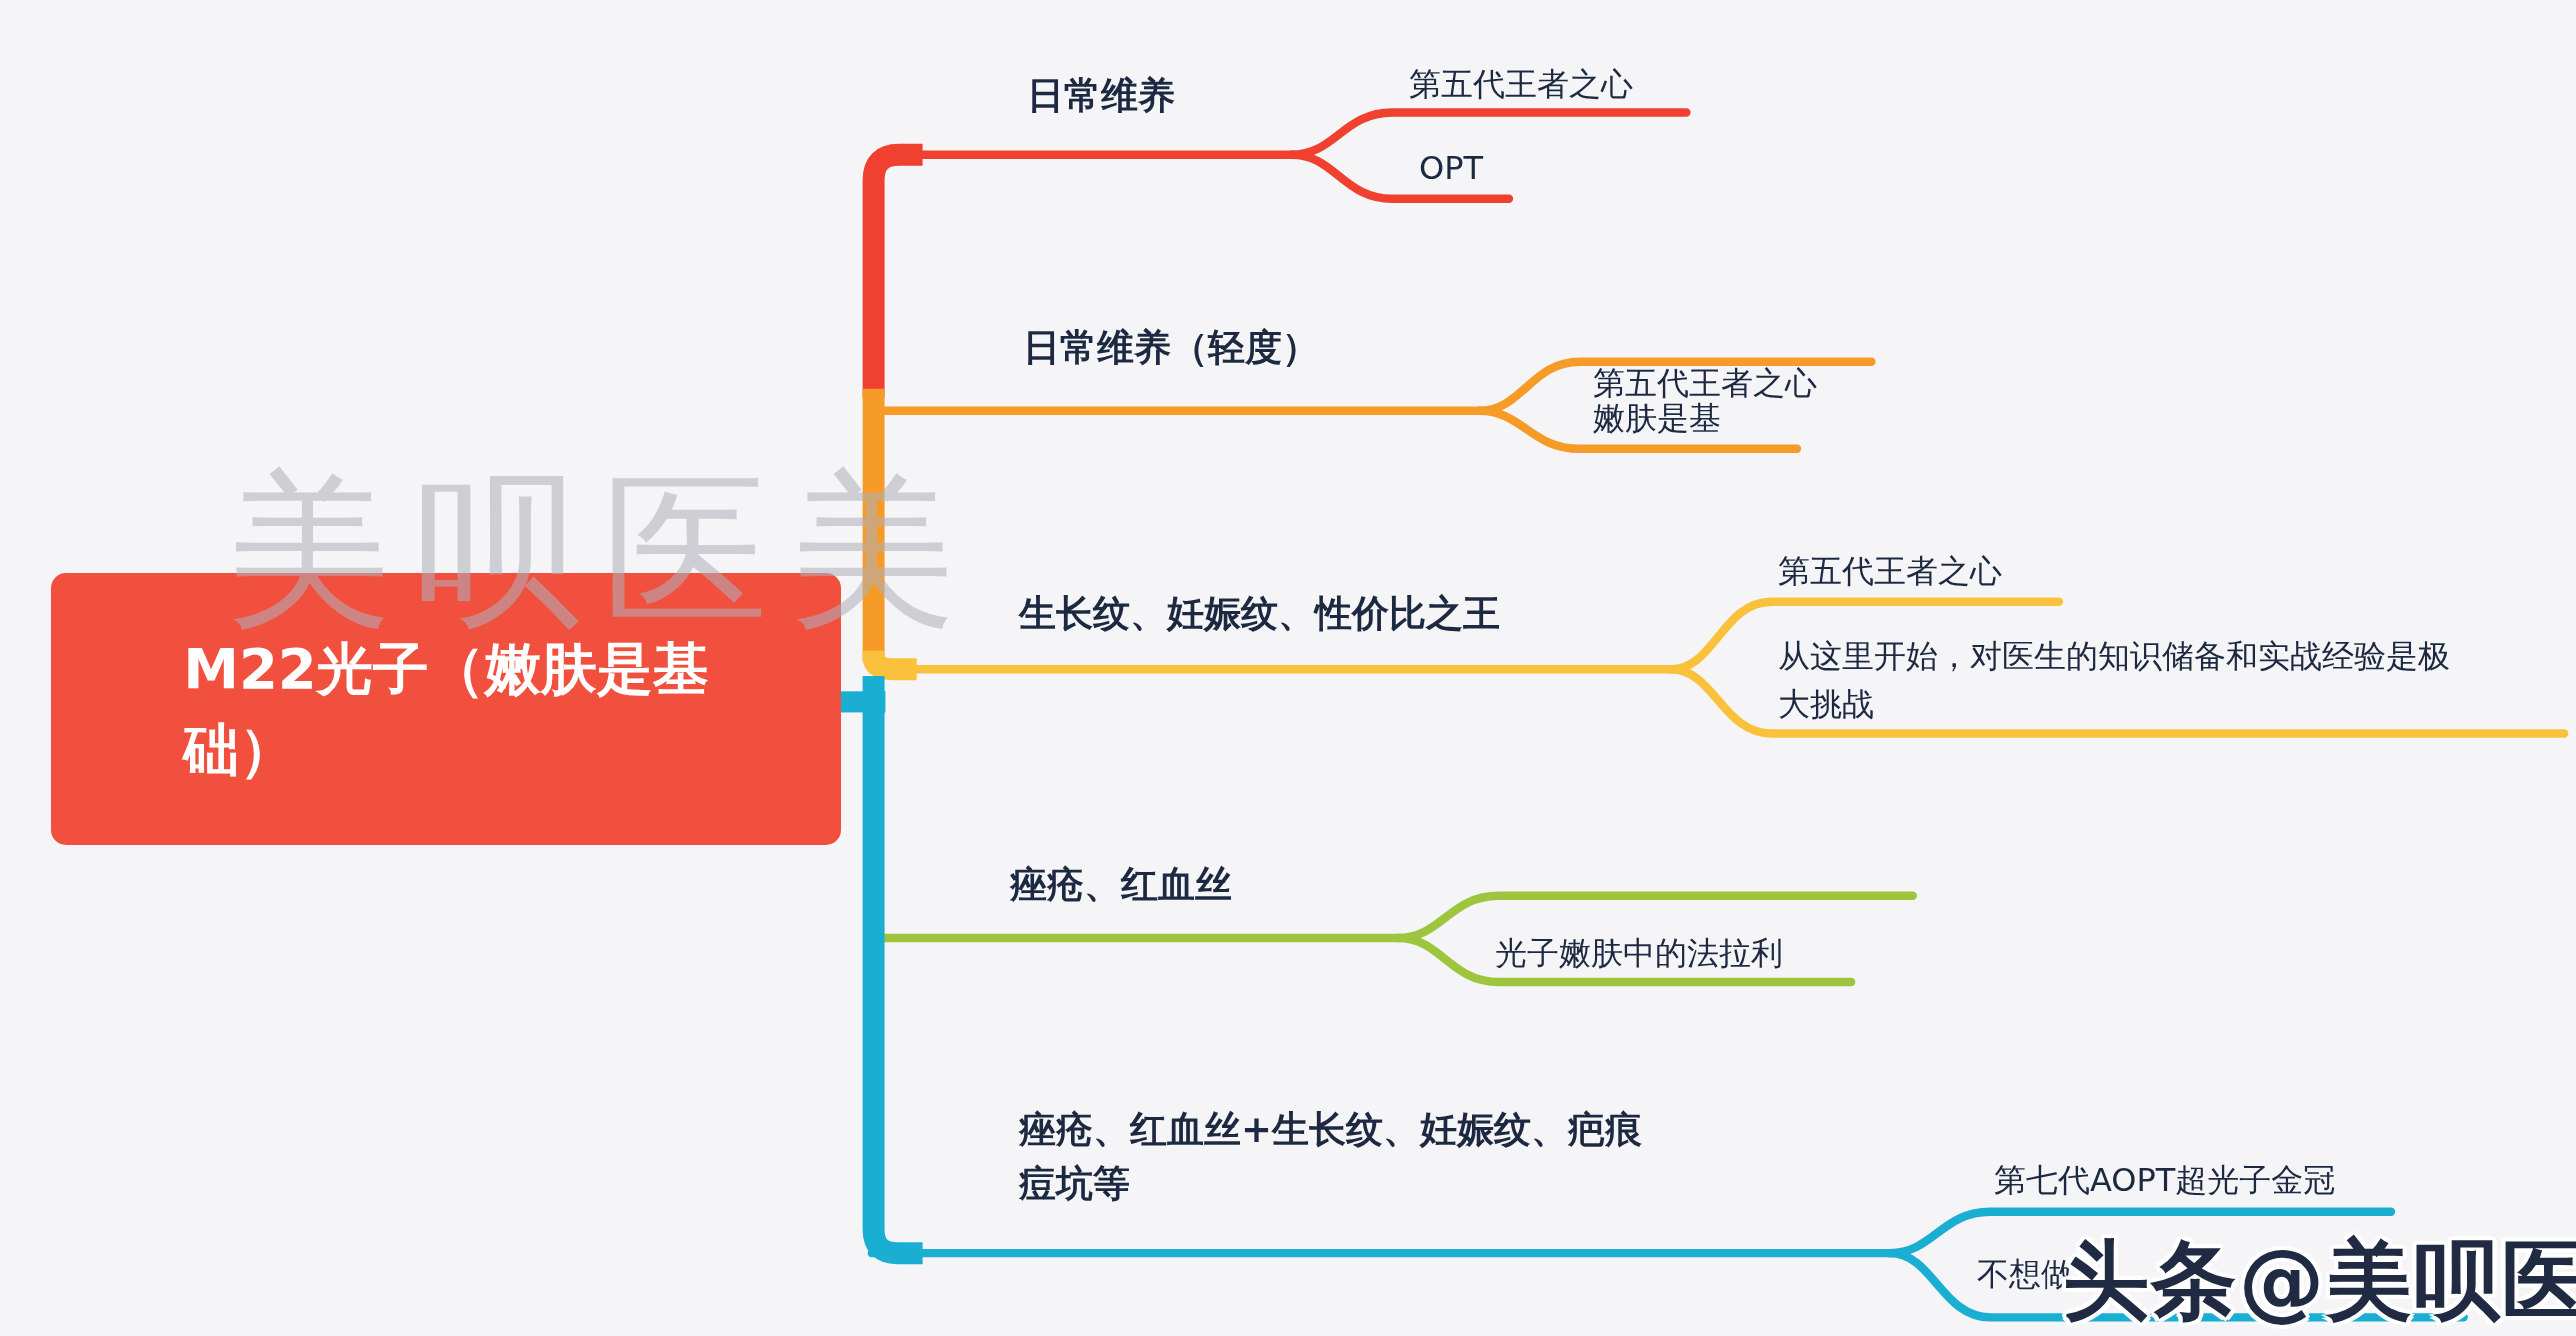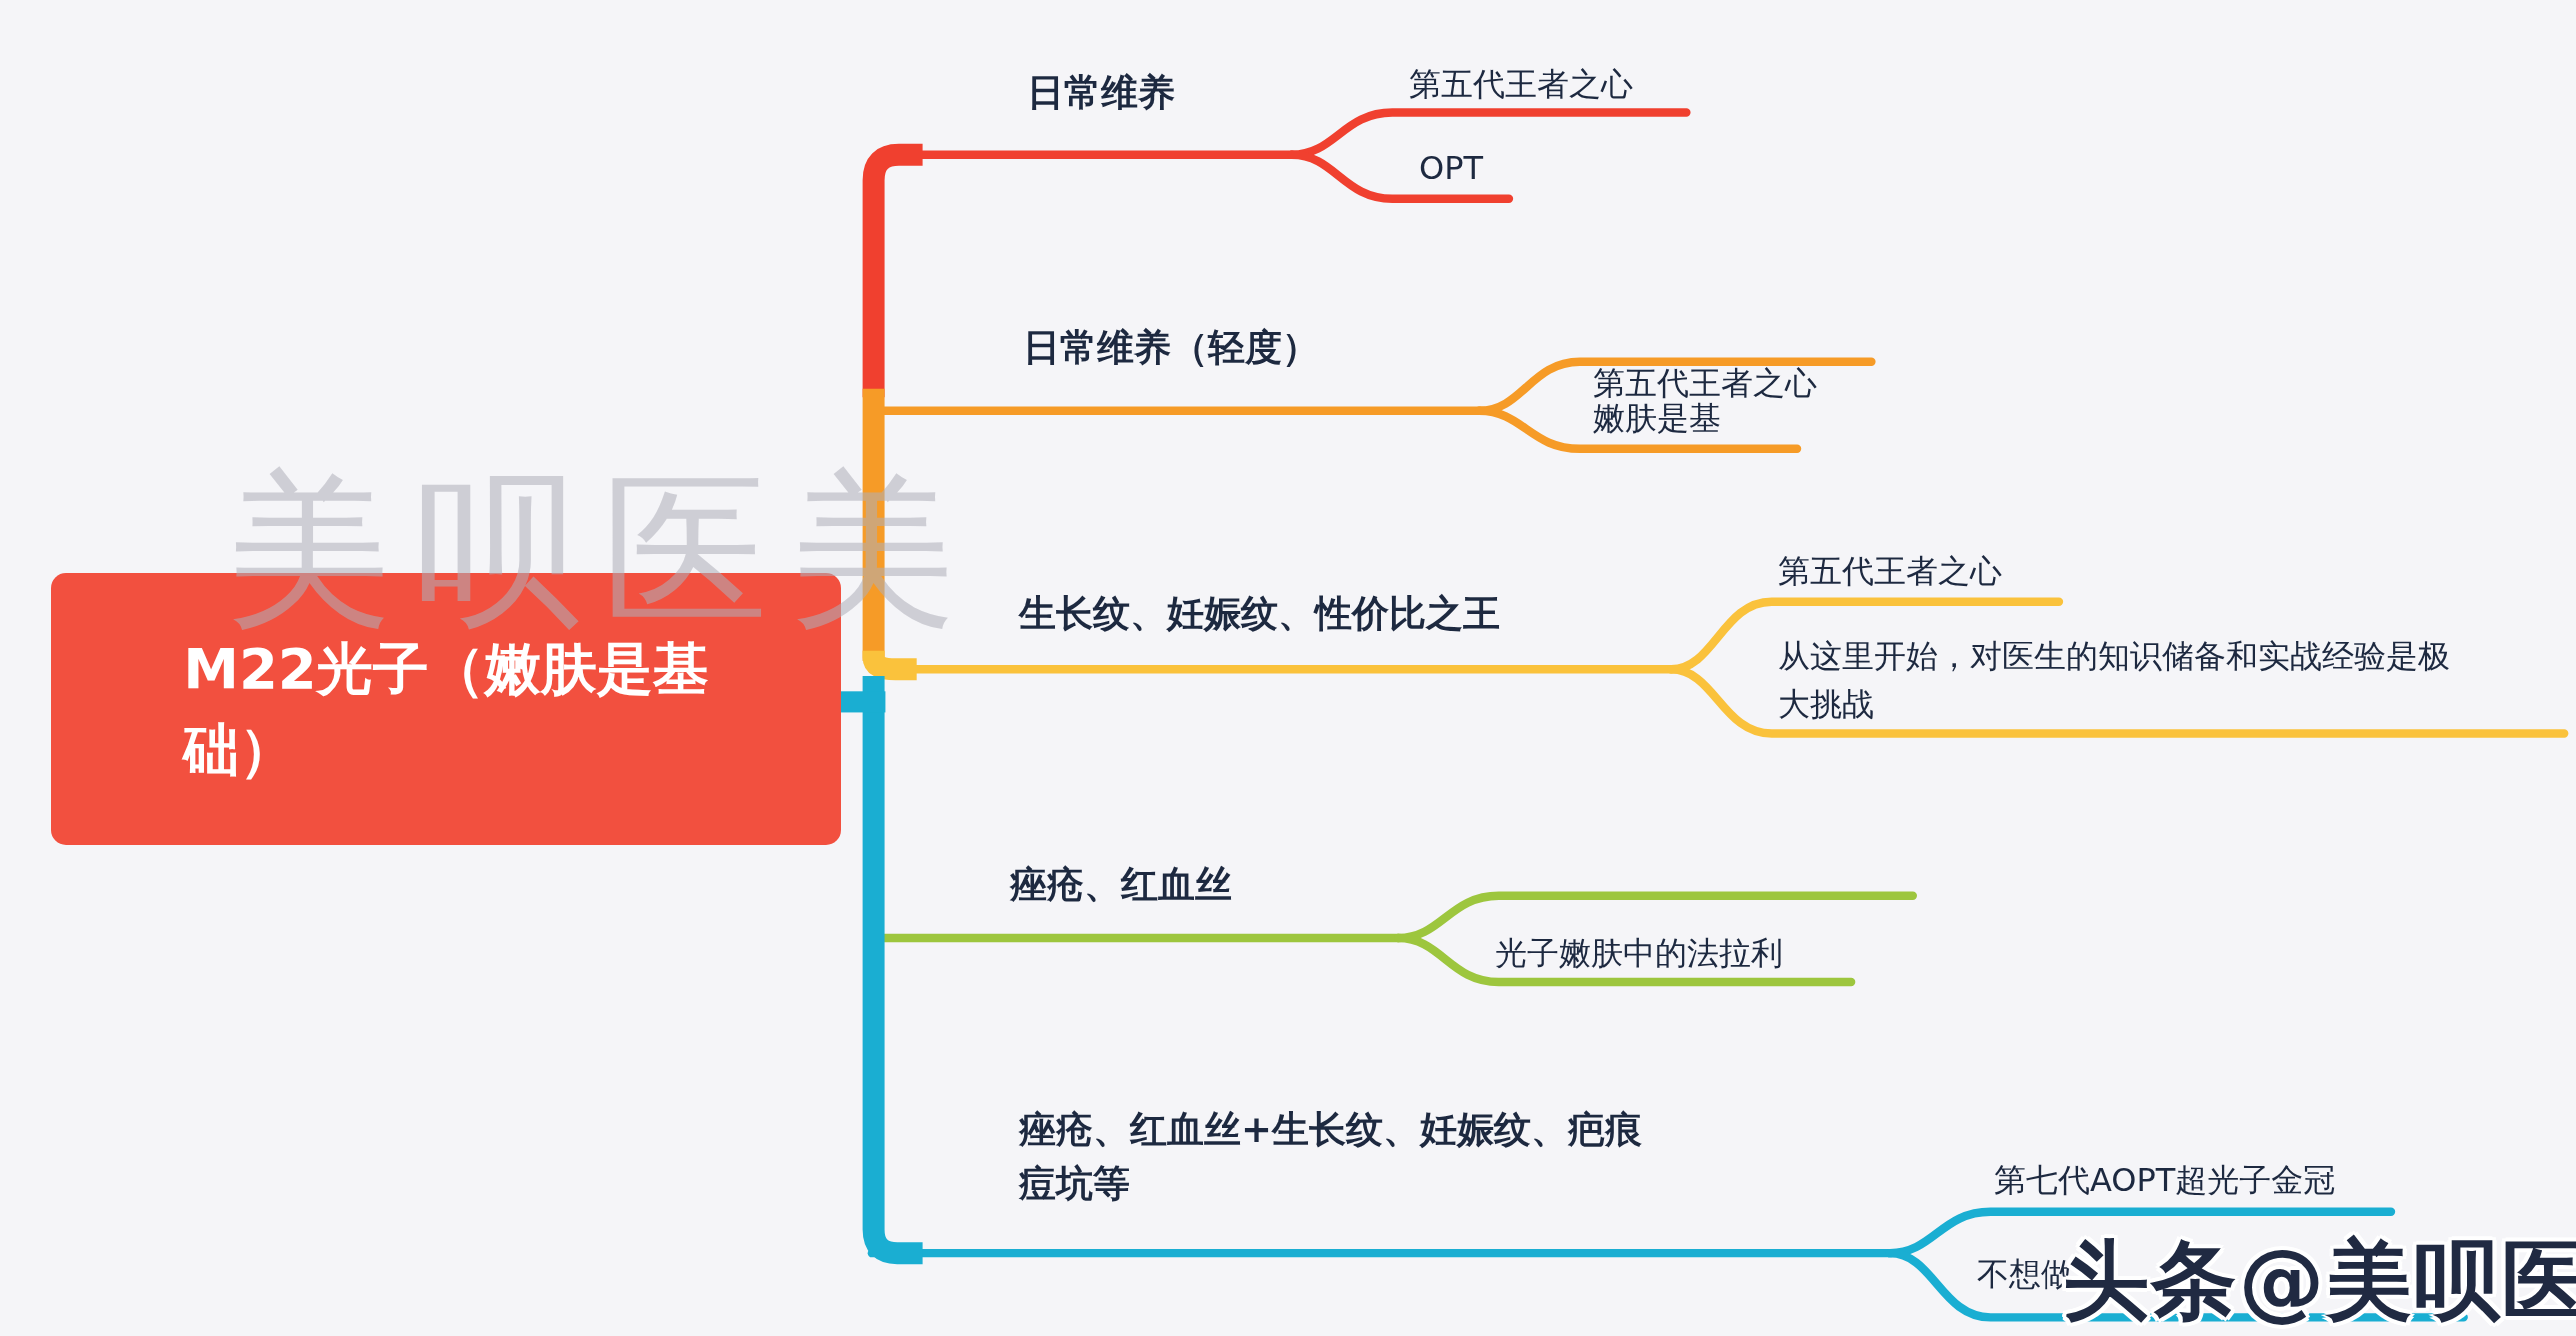--- a/index.html
+++ b/index.html
@@ -90,21 +90,21 @@
     <path class="thick st-red" d="M 1092 183 L 1064 183 Q 1034 183 1034 213 L 1034 470"></path>
     <path class="thick st-orange" d="M 1034 460 L 1034 782"></path>
     <path class="thick st-yellow" d="M 1034 770 L 1034 778 Q 1034 792 1060 792 L 1085 792"></path>
     <path class="thick st-cyan" d="M 1034 800 L 1034 1455 Q 1034 1483 1062 1483 L 1092 1483"></path>
     <rect class="fill-cyan" x="988" y="818" width="60" height="25"></rect>
   </svg>
 
   <div class="root-node">M22光子（嫩肤是基
 础）</div>
 
-  <div class="branch-label" style="left:1027px;top:69px;font-family:Liberation Mono, monospace;">日常维养</div>
+  <div class="branch-label" style="left:1027px;top:69px;">日常维养</div>
   <div class="child-label" style="left:1409px;top:60px;">第五代王者之心</div>
   <div class="child-label" style="left:1419px;top:144px;">OPT</div>
 
   <div class="branch-label" style="left:1023px;top:321px;">日常维养（轻度）</div>
   <div class="child-label" style="left:1593px;top:311px;margin-top:48px;">第五代王者之心</div>
   <div class="child-label" style="left:1593px;top:394px;">嫩肤是基</div>
 
   <div class="branch-label" style="left:1019px;top:587px;">生长纹、妊娠纹、性价比之王</div>
   <div class="child-label" style="left:1778px;top:547px;">第五代王者之心</div>
   <div class="child-label" style="left:1778px;top:632px;">从这里开始，对医生的知识储备和实战经验是极

